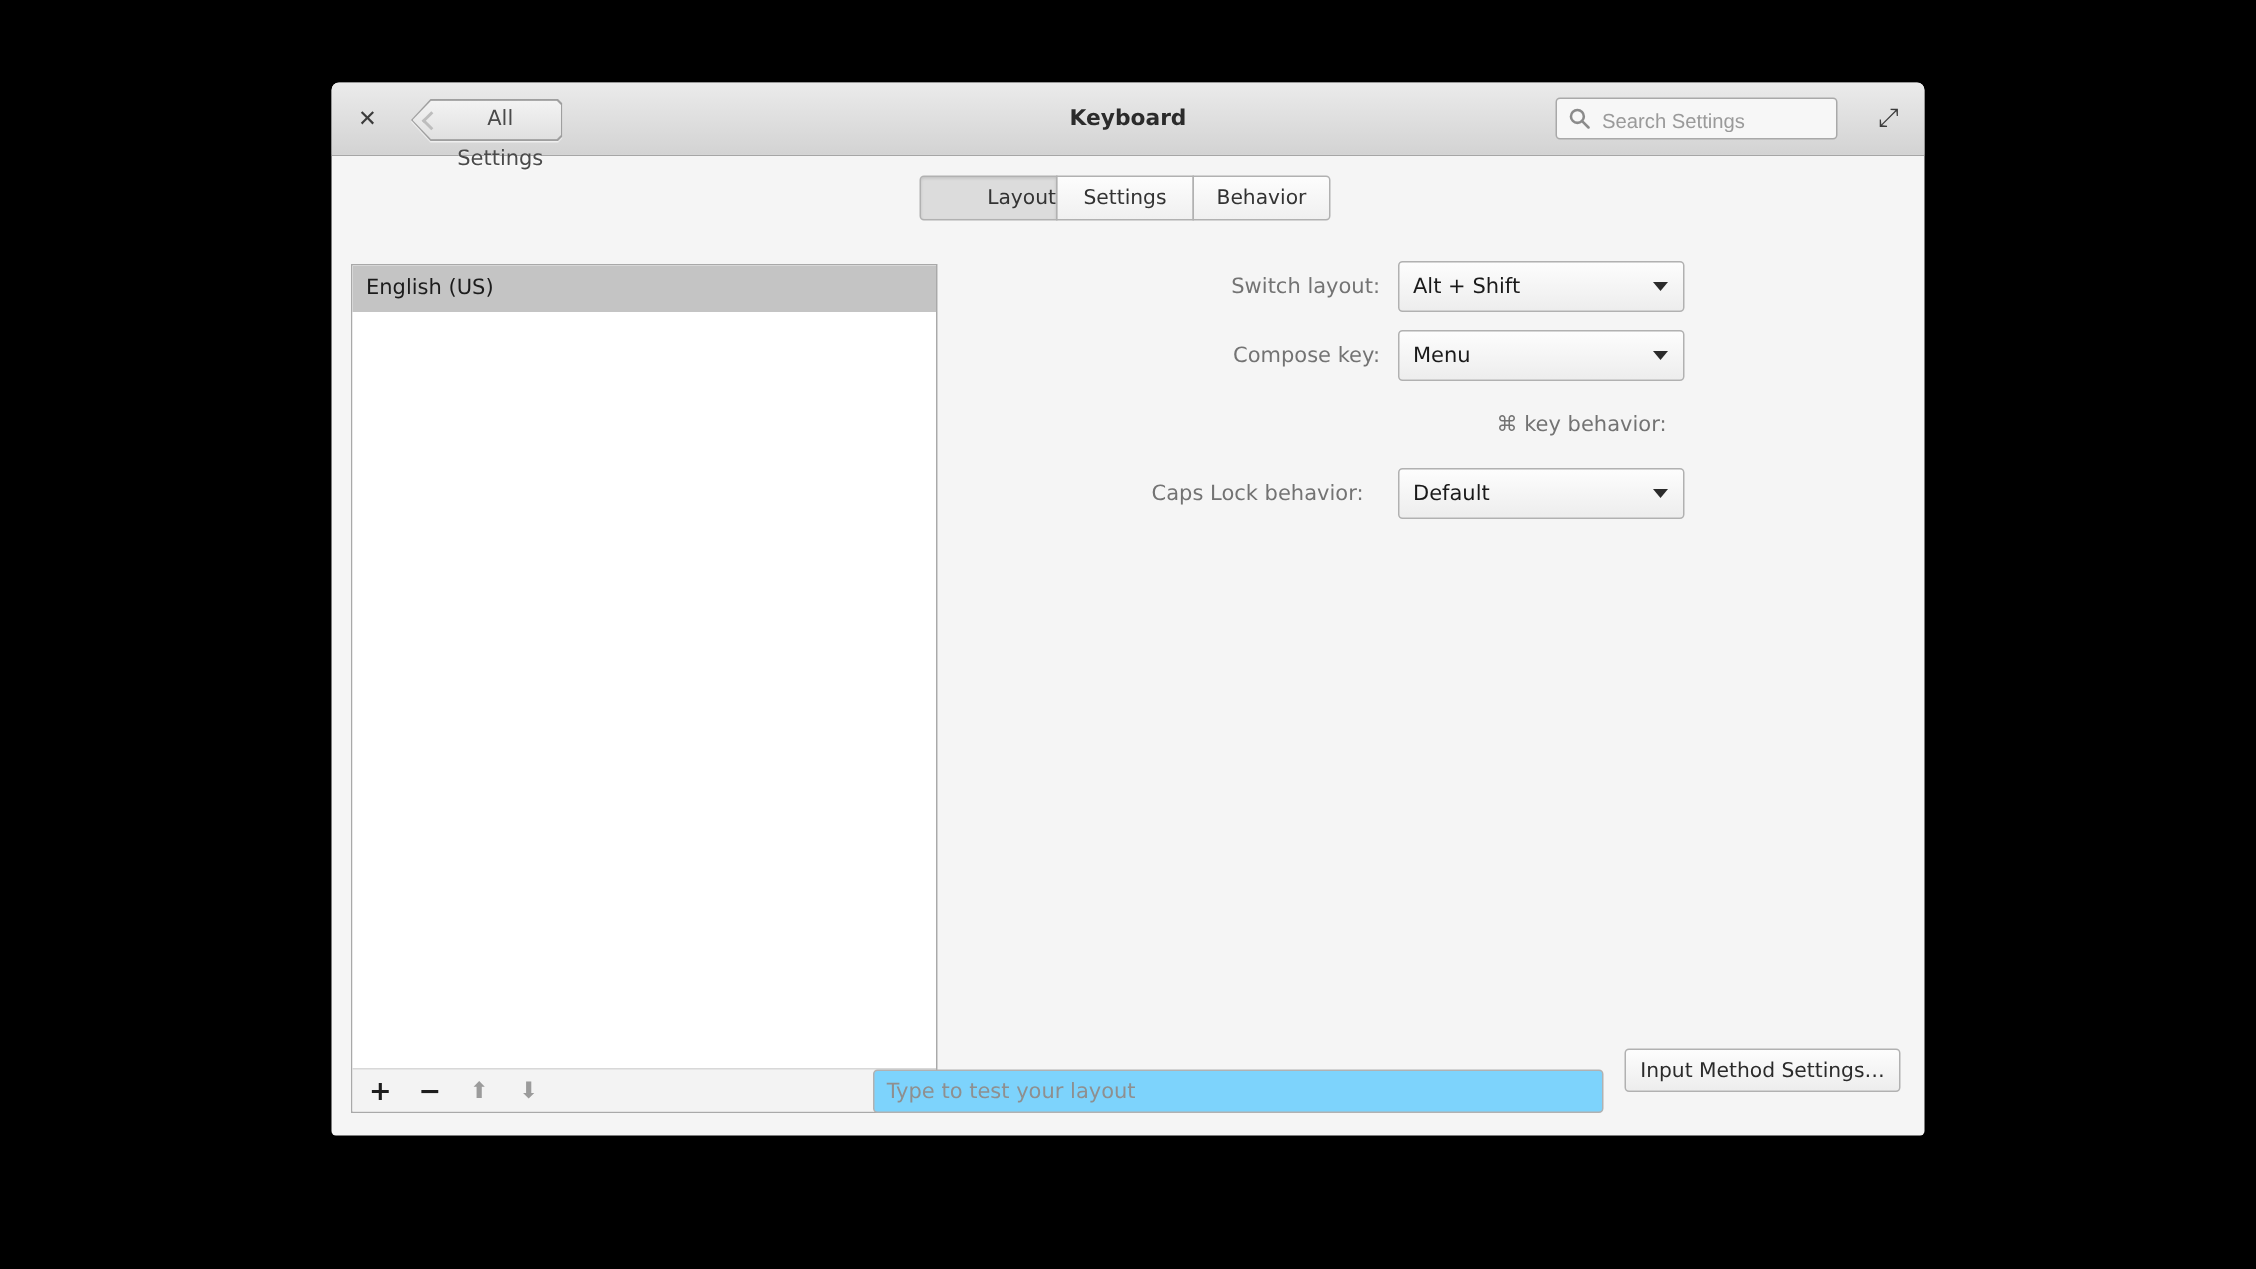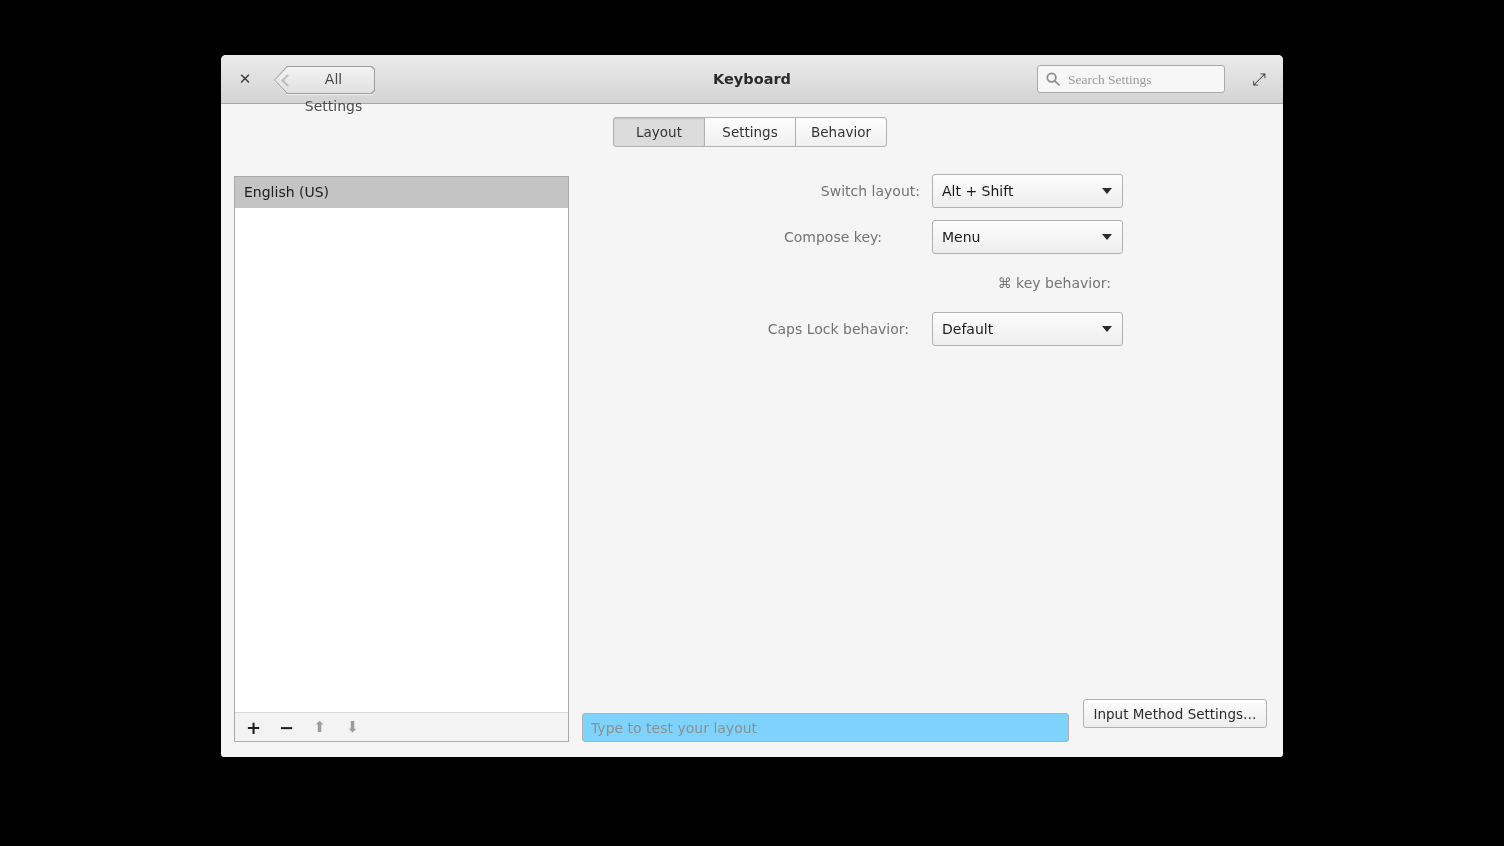--- a/index.html
+++ b/index.html
@@ -28,38 +28,38 @@
   .back-chevron{position:absolute;left:9px;top:10px;width:7px;height:7px;
     border-left:2px solid #bdbdbd;border-bottom:2px solid #bdbdbd;transform:rotate(45deg);}
   .back-label{position:absolute;left:22px;right:4px;top:0;height:31px;line-height:27px;
     text-align:center;font-size:14px;color:#4a4a4a;}
   .win-title{position:absolute;left:0;right:0;top:0;height:60px;line-height:48px;
     text-align:center;font-size:14.5px;font-weight:700;color:#2b2b2b;pointer-events:none;}
   .search-box{position:absolute;right:58px;top:10px;width:188px;height:28px;
     background:#f7f7f7;border:1px solid #a9a9a9;border-radius:3px;box-sizing:border-box;}
   .search-box svg{position:absolute;left:8px;top:6px;}
   .search-input{position:absolute;left:28px;top:1px;right:4px;height:24px;border:0;outline:0;
-    background:transparent;font-family:Liberation Serif, serif;font-size:13.5px;color:#a16207;}
+    background:transparent;font-family:Liberation Sans, sans-serif;font-size:13.5px;color:#a16207;}
   .search-input::placeholder{color:#9a9a9a;}
   .expand-btn{position:absolute;right:12px;top:12px;width:24px;height:24px;cursor:pointer;
     display:flex;align-items:center;justify-content:center;}
   .expand-btn span{font-size:17px;color:#3b3b3b;line-height:1;}
 
   
   .tabbar{position:absolute;left:392px;top:62px;display:flex;}
   .tab{width:92px;height:30px;box-sizing:border-box;border:1px solid #b1b1b1;
     background:linear-gradient(to bottom,#fdfdfd,#f0f0f0);
     font-size:13.5px;color:#333;text-align:center;line-height:28px;cursor:pointer;}
   .tab + .tab{margin-left:-1px;}
-  .tab:first-child{border-radius:3px 0 0 3px;}
+  .tab:first-child{border-radius:3px 0 0 3px;text-align:right;}
   .tab:last-child{border-radius:0 3px 3px 0;}
   .tab.active{background:#dcdcdc;box-shadow:inset 0 1px 2px rgba(0,0,0,.12);}
 
   
-  .layout-panel{position:absolute;left:13px;top:121px;width:335px;height:566px;
+  .layout-panel{position:absolute;left:13px;top:121px;width:391px;height:566px;
     box-sizing:border-box;border:1px solid #a9a9a9;background:#fff;
     display:flex;flex-direction:column;}
   .layout-list{flex:1;background:#fff;}
   .list-row{height:31px;line-height:31px;padding:0 9px;font-size:14px;color:#1c1c1c;cursor:pointer;}
   .list-row.selected{background:#c4c4c4;}
   .list-toolbar{height:28px;background:#f3f3f3;border-top:1px solid #d8d8d8;
     display:flex;align-items:center;padding-left:6px;}
   .tool-btn{width:25px;height:26px;margin-right:8px;border:0;background:transparent;
     font-family:inherit;text-align:center;cursor:pointer;padding:0;}
   .tool-btn.strong{font-size:18px;font-weight:700;color:#1d1d1d;}
@@ -148,21 +148,21 @@
     </div>
 
     <div class="form-row" style="top:119px;">
       <span class="form-label">Switch layout:</span>
       <div class="dropdown">
         <span class="val">Alt + Shift</span>
         <span class="caret"></span>
       </div>
     </div>
 
-    <div class="form-row" style="top:165px;gap:38px;">
+    <div class="form-row" style="top:165px;">
       <span class="form-label">Compose key:</span>
       <div class="dropdown">
         <span class="val">Menu</span>
         <span class="caret"></span>
       </div>
     </div>
 
     <div class="form-row" style="top:211px;">
       <span class="form-label">⌘ key behavior:</span>
     </div>

